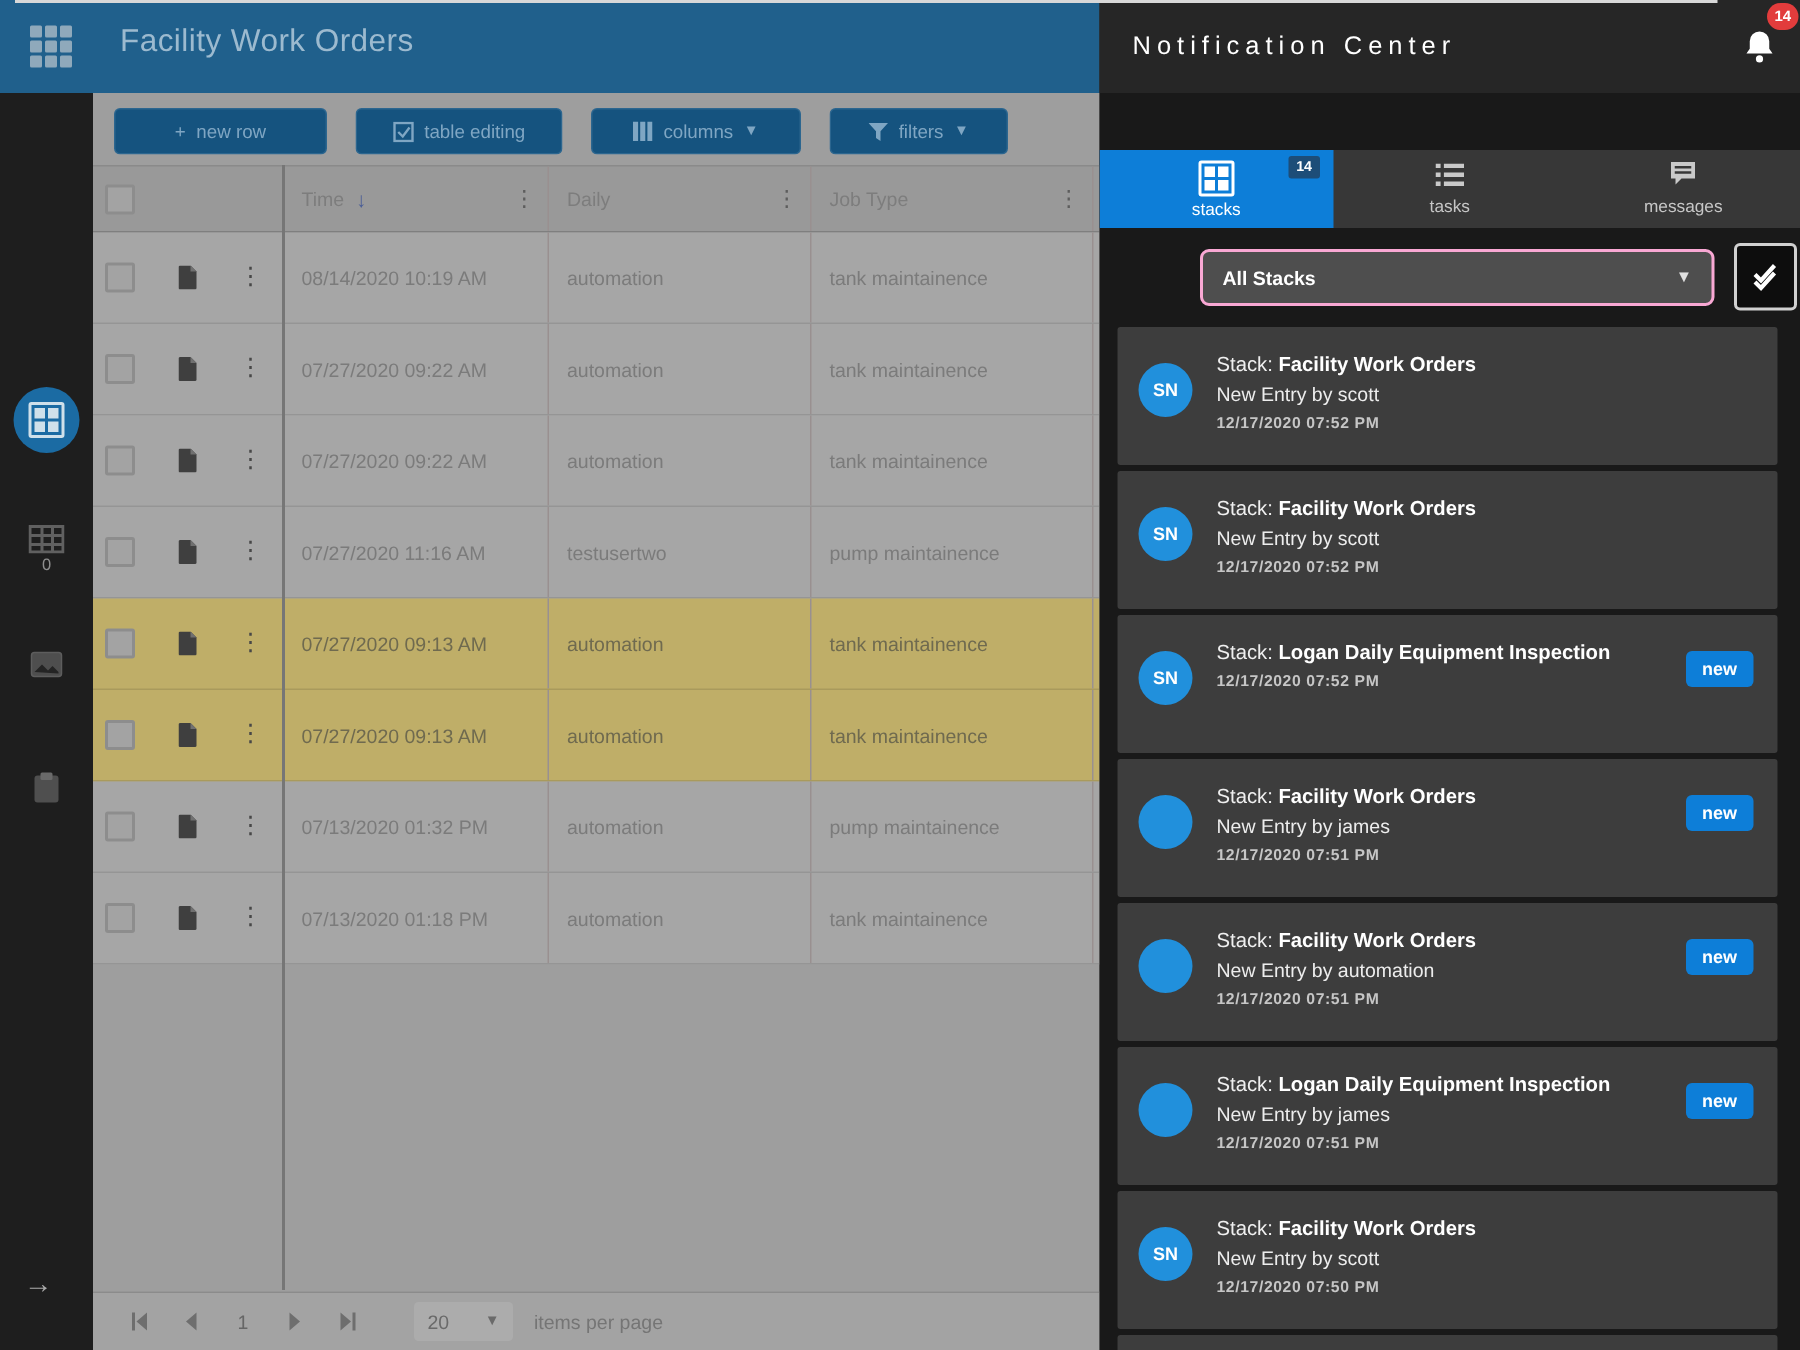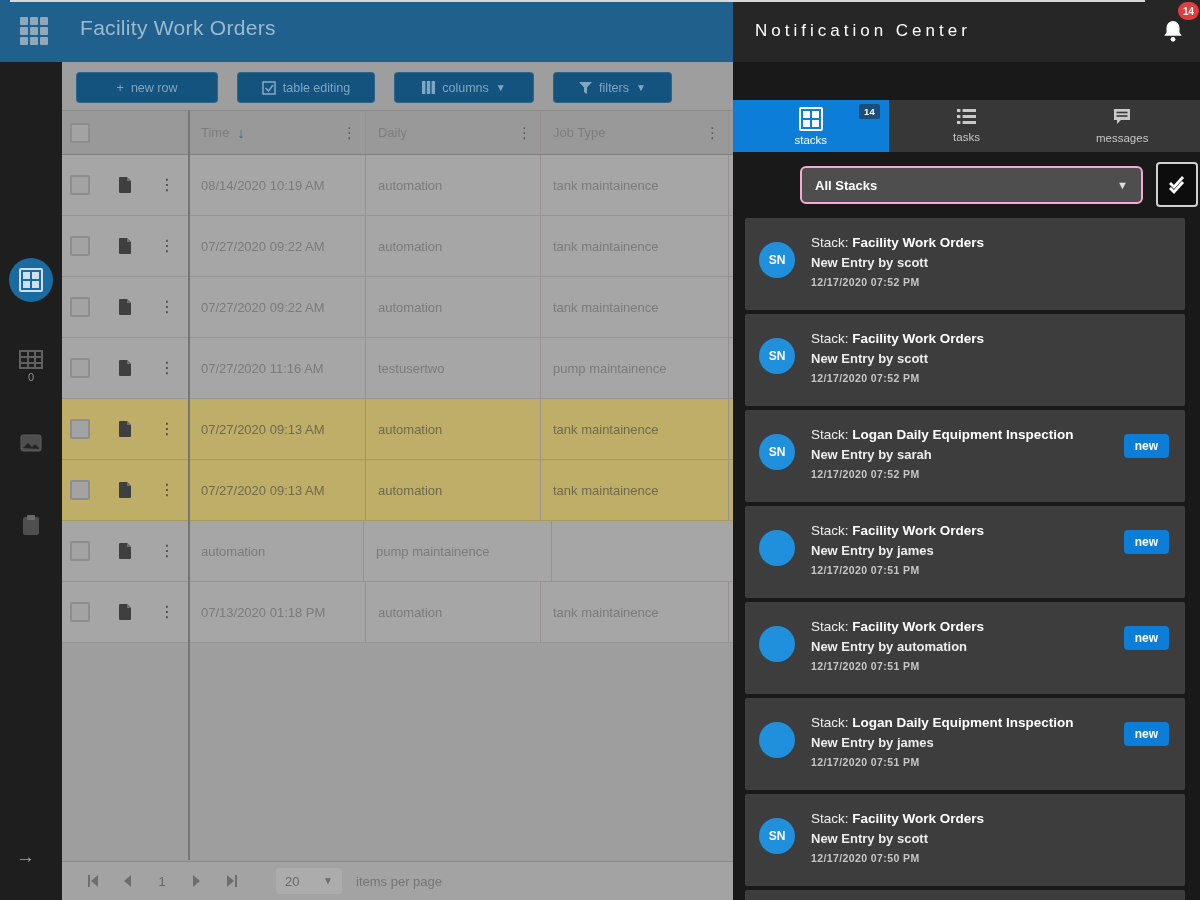--- a/index.html
+++ b/index.html
@@ -94,21 +94,21 @@
              border:2px solid #d0d0d0;border-radius:4px;box-sizing:border-box;cursor:pointer;
              display:flex;align-items:center;justify-content:center;}
   .cards{position:absolute;left:12px;top:218px;width:440px;}
   .card{position:relative;height:92px;margin-bottom:4px;background:var(--card_bg,#3d3d3d);border-radius:2px;cursor:pointer;}
   .avatar{position:absolute;left:14px;top:24px;width:36px;height:36px;border-radius:50%;
           background:var(--avatar_blue,#2190dc);color:#fff;font-size:12px;font-weight:bold;
           display:flex;align-items:center;justify-content:center;}
   .card-body{position:absolute;left:66px;top:14px;right:76px;}
   .card-title{font-size:13.5px;color:#efefef;line-height:21px;white-space:nowrap;overflow:hidden;}
   .card-title b{color:#fff;}
-  .card-entry{font-size:13px;font-weight:700;color:#ededed;line-height:20px;}
+  .card-entry{font-size:13px;font-weight:400;color:#ededed;line-height:20px;}
   .card-time{font-size:10.5px;font-weight:bold;color:#c6c6c6;letter-spacing:.4px;margin-top:3px;}
   .new-badge{position:absolute;right:16px;top:24px;height:24px;line-height:24px;padding:0 11px;
              background:var(--accent_blue,#0d7ed8);color:#fff;font-size:12px;font-weight:bold;border-radius:4px;}
 </style>
 </head>
 <body>
 
 <div class="stage">
   <div class="top-line"></div>
 
@@ -316,20 +316,21 @@
             <div class="cell c-controls">
               <span class="cb"></span>
               <span class="row-file">
                 <svg width="13" height="16" viewBox="0 0 13 16">
                   <path d="M1 0 h7 l4 4 v11 a1 1 0 0 1 -1 1 h-10 a1 1 0 0 1 -1 -1 v-14 a1 1 0 0 1 1 -1 z" fill="#3f3f3f"></path>
                   <path d="M8 0 l4 4 h-4 z" fill="#707070"></path>
                 </svg>
               </span>
               <span class="row-dots">⋮</span>
             </div>
+            <div class="cell c-time">07/13/2020 01:32 PM</div>
             <div class="cell c-user">automation</div>
             <div class="cell c-job">pump maintainence</div>
             <div class="cell c-extra"></div>
           </div>
           <div class="trow">
             <div class="cell c-controls">
               <span class="cb"></span>
               <span class="row-file">
                 <svg width="13" height="16" viewBox="0 0 13 16">
                   <path d="M1 0 h7 l4 4 v11 a1 1 0 0 1 -1 1 h-10 a1 1 0 0 1 -1 -1 v-14 a1 1 0 0 1 1 -1 z" fill="#3f3f3f"></path>
@@ -457,21 +458,20 @@
           <div class="card-body">
             <div class="card-title"><span>Stack: </span><b>Facility Work Orders</b></div>
             <div class="card-entry">New Entry by scott</div>
             <div class="card-time">12/17/2020 07:52 PM</div>
           </div>
         </div>
         <div class="card">
           <div class="avatar">SN</div>
           <div class="card-body">
             <div class="card-title"><span>Stack: </span><b>Logan Daily Equipment Inspection</b></div>
-            <div class="card-entry">New Entry by sarah</div>
             <div class="card-time">12/17/2020 07:52 PM</div>
           </div>
           <span class="new-badge">new</span>
         </div>
         <div class="card">
           <div class="avatar"></div>
           <div class="card-body">
             <div class="card-title"><span>Stack: </span><b>Facility Work Orders</b></div>
             <div class="card-entry">New Entry by james</div>
             <div class="card-time">12/17/2020 07:51 PM</div>

